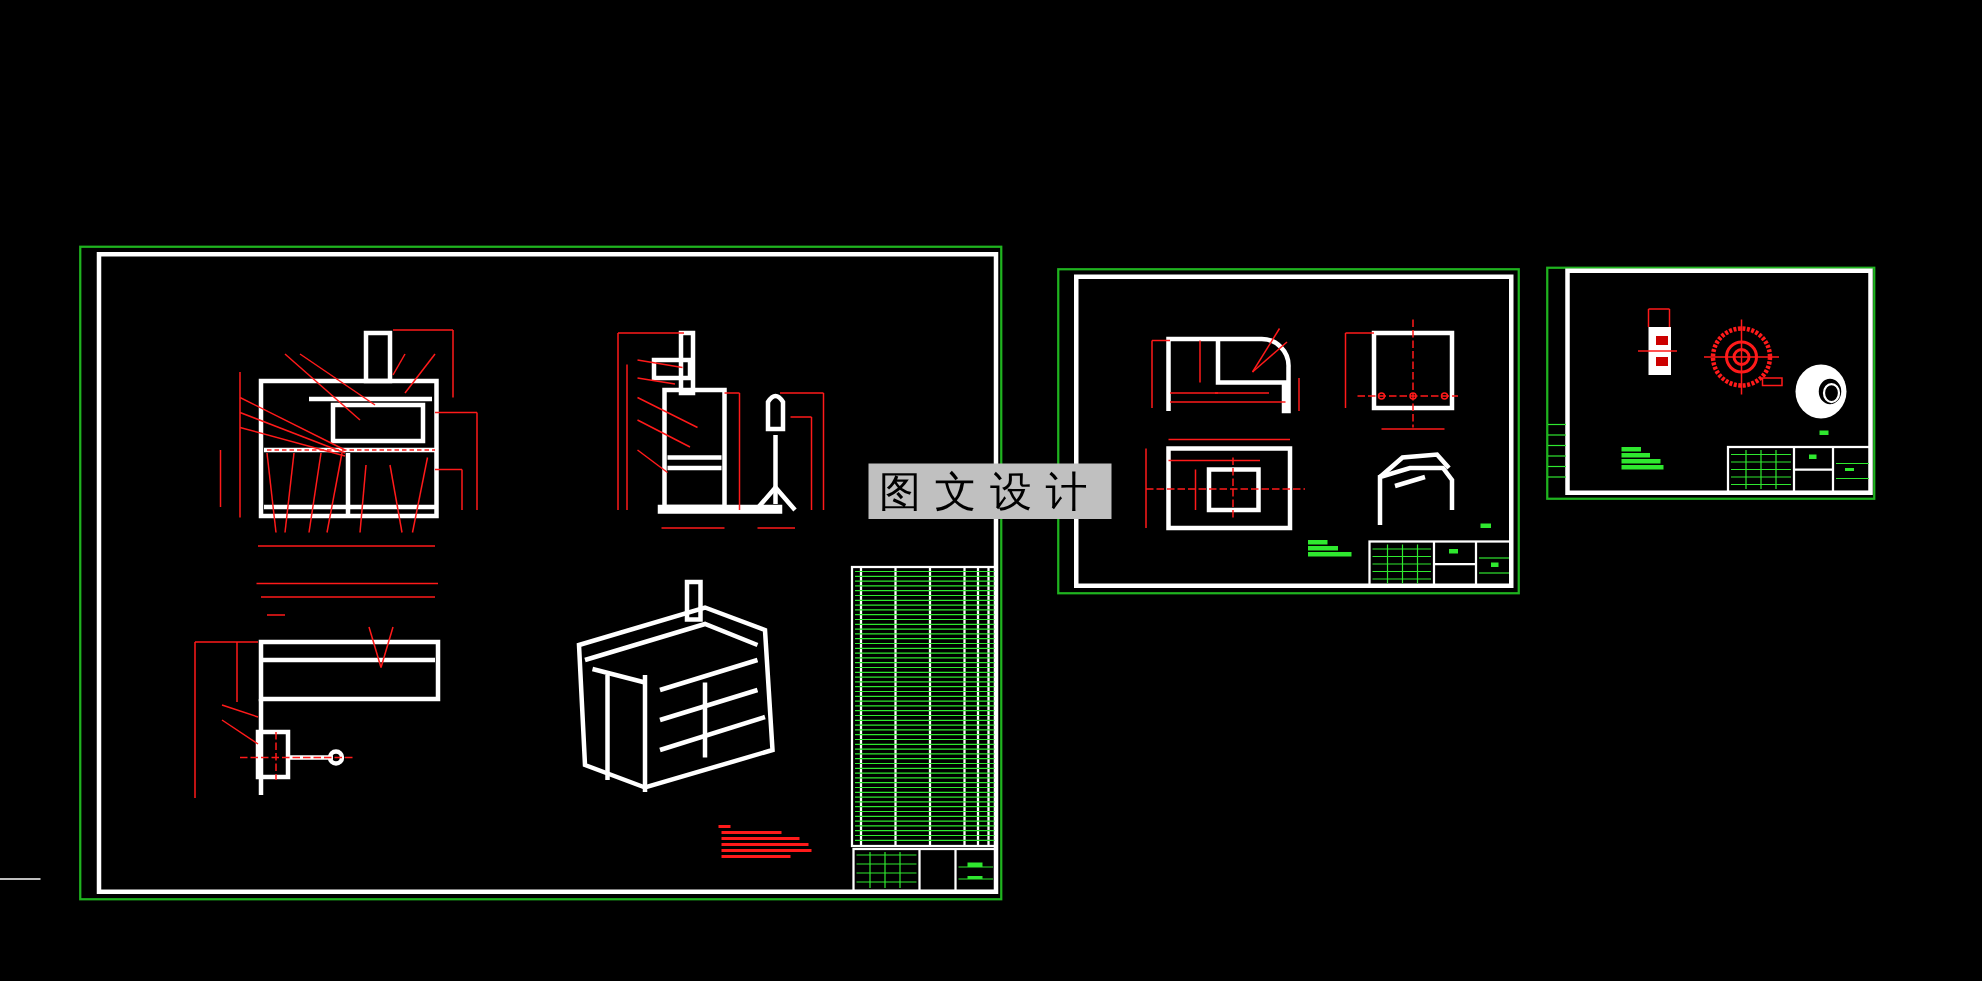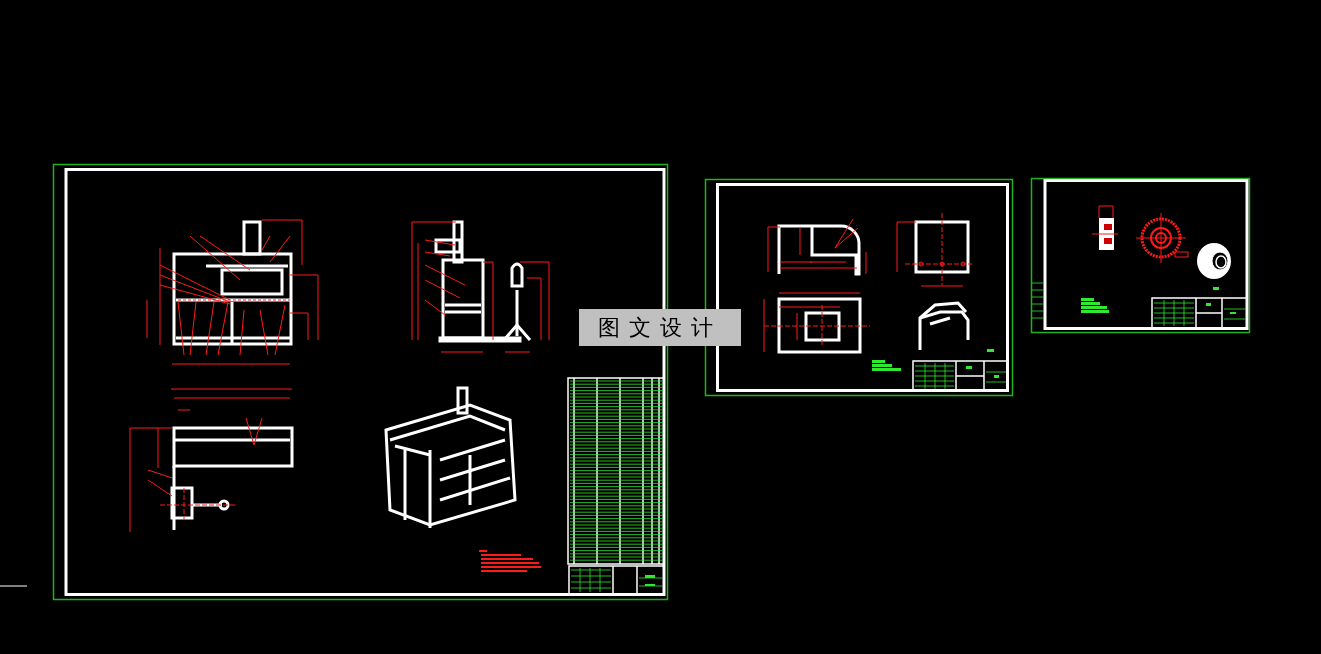--- a/index.html
+++ b/index.html
@@ -1,21 +1,21 @@
 <!DOCTYPE html>
 <html><head>
 <meta charset="utf-8">
 <style>
   html, body { margin:0; padding:0; background:#000; }
   body { width:1321px; height:654px; position:relative; overflow:hidden; font-family:"Liberation Sans", sans-serif; }
   #canvas { position:absolute; left:0; top:0; width:1321px; height:654px; }
   .watermark {
     position:absolute; left:579px; top:309px; width:162px; height:37px;
     background:#c0c0c0; color:#000; display:flex; align-items:center; justify-content:center;
-    font-family:"DejaVu Serif", serif; font-size:22px; letter-spacing:9px; padding-left:0; box-sizing:border-box;
+    font-family:"DejaVu Serif", serif; font-size:28px; letter-spacing:9px; padding-left:0; box-sizing:border-box;
   }
 </style>
 </head>
 <body>
 
 <svg id="canvas" viewBox="0 0 1321 654" xmlns="http://www.w3.org/2000/svg">
 
   <line x1="0" y1="586" x2="27" y2="586" stroke="#fff" stroke-width="1"></line>
 
   <g>

